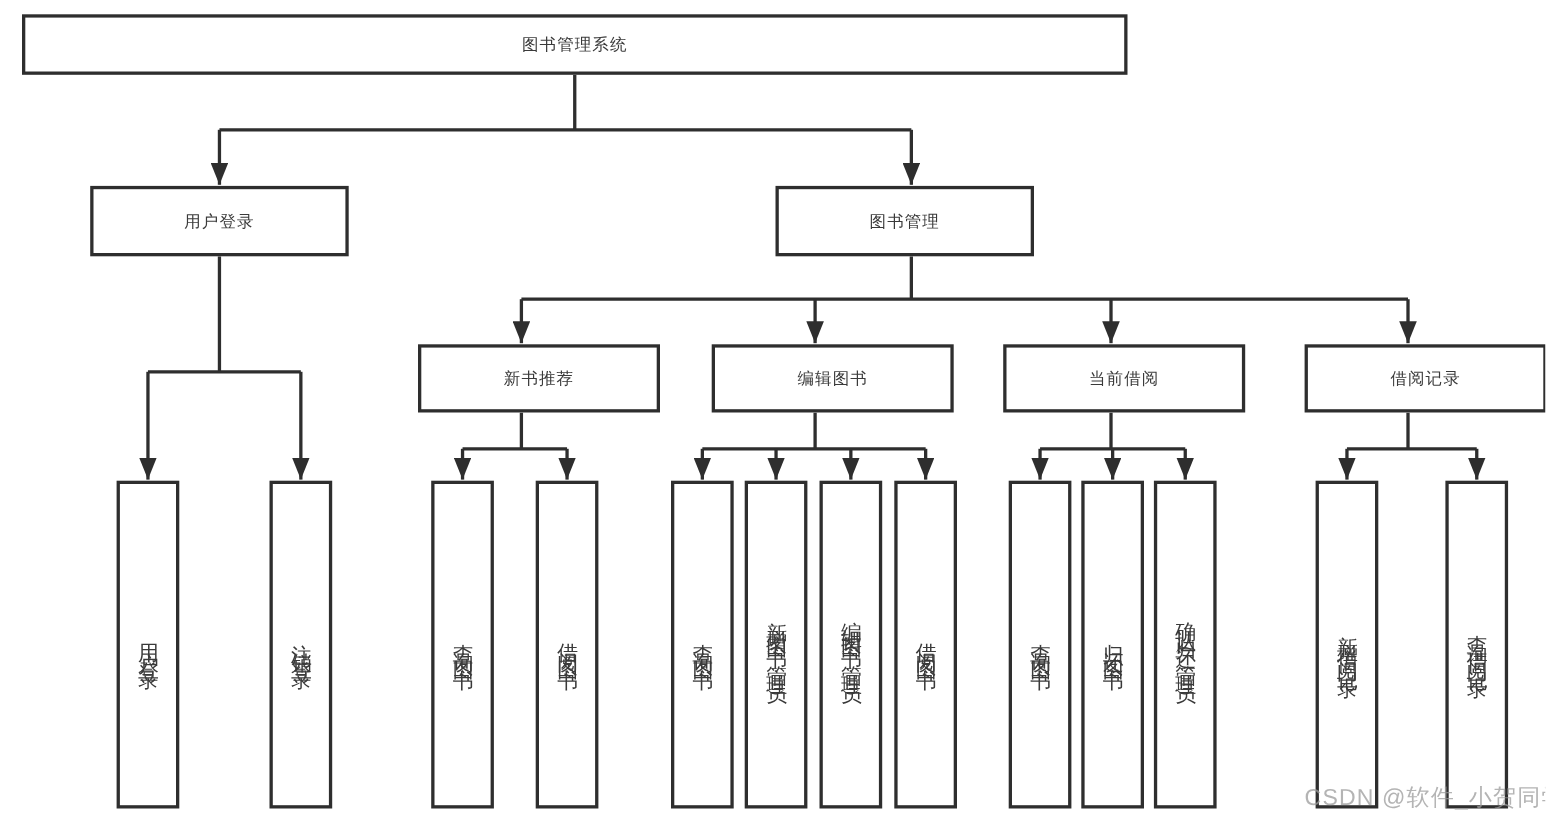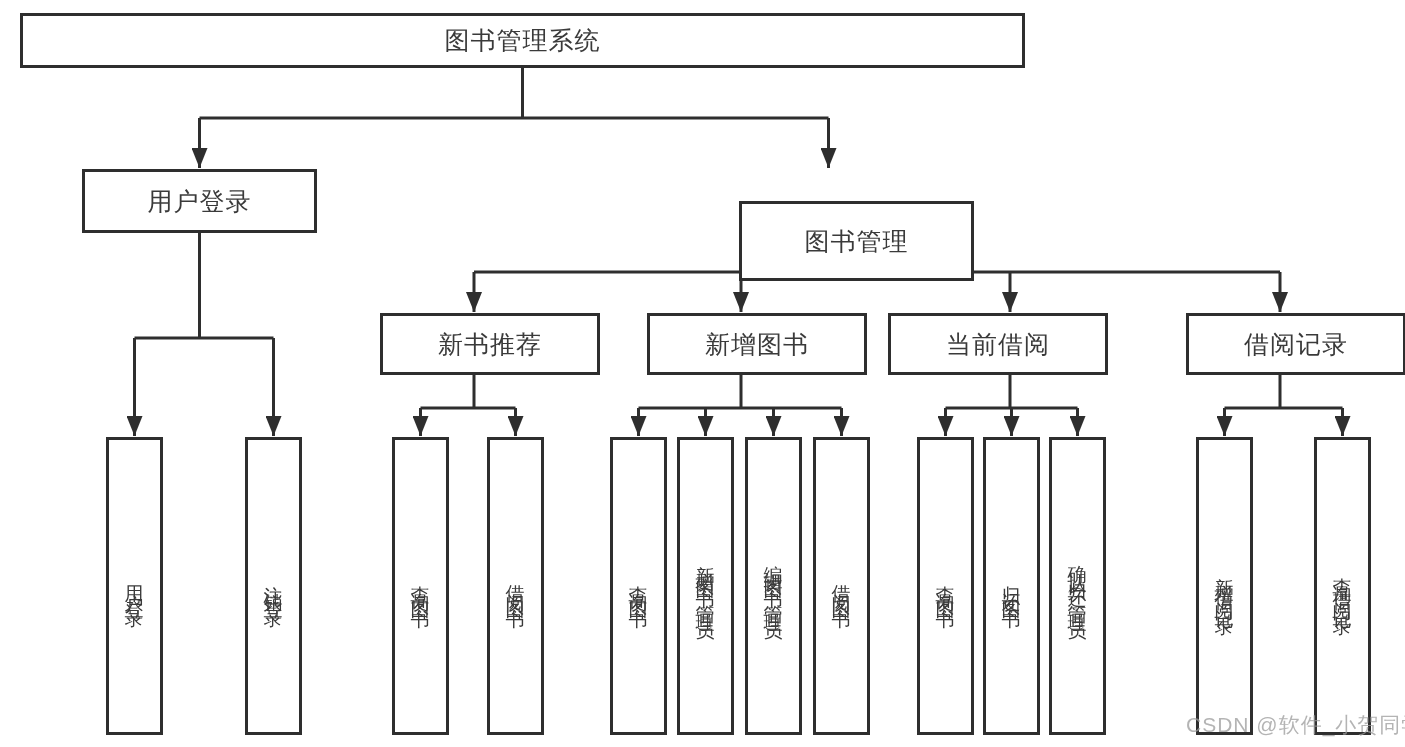--- a/index.html
+++ b/index.html
@@ -19,41 +19,41 @@
   }
   .box {
     position: absolute;
     box-sizing: border-box;
     border: 3px solid #2e2e2e;
     background: #ffffff;
     display: flex;
     align-items: center;
     justify-content: center;
     color: #3a3a3a;
-    font-size: 25px;
+    font-size: 15px;
     z-index: 2;
     letter-spacing: 1px;
   }
   .leaf {
     writing-mode: vertical-rl;
     text-orientation: mixed;
     font-size: 19px;
     letter-spacing: 8px;
     line-height: 1;
   }
   
   #root  { left: 20px;   top: 13px;  width: 1005px; height: 55px; }
   
   #l2-0  { left: 82px;   top: 169px; width: 235px;  height: 64px; }
-  #l2-1  { left: 739px;  top: 169px; width: 235px;  height: 80px; margin-top: 32px; }
+  #l2-1  { left: 705px;  top: 169px; width: 235px;  height: 64px; }
   
   .l3    { top: 313px; width: 220px; height: 62px; margin-left: 16px; }
   #l3-0  { left: 364px; }
   #l3-1  { left: 631px; }
-  #l3-2  { left: 872px; justify-content: center; }
+  #l3-2  { left: 896px; justify-content: center; }
   #l3-3  { left: 1170px; }
   
   .leaf  { top: 437px; width: 57px; height: 298px; }
   #lf-0  { left: 106px; }
   #lf-1  { left: 245px; }
   #lf-2  { left: 392px; }
   #lf-3  { left: 487px; }
   #lf-4  { left: 610px; }
   #lf-5  { left: 677px; }
   #lf-6  { left: 745px; }
@@ -131,21 +131,21 @@
     <span>用户登录</span>
   </div>
   <div class="box" id="l2-1">
     <span>图书管理</span>
   </div>
 
   <div class="box l3" id="l3-0">
     <span>新书推荐</span>
   </div>
   <div class="box l3" id="l3-1">
-    <span>新增图书</span>
+    <span>编辑图书</span>
   </div>
   <div class="box l3" id="l3-2">
     <span>当前借阅</span>
   </div>
   <div class="box l3" id="l3-3">
     <span>借阅记录</span>
   </div>
 
   <div class="box leaf" id="lf-0">
     <span>用户登录</span>

